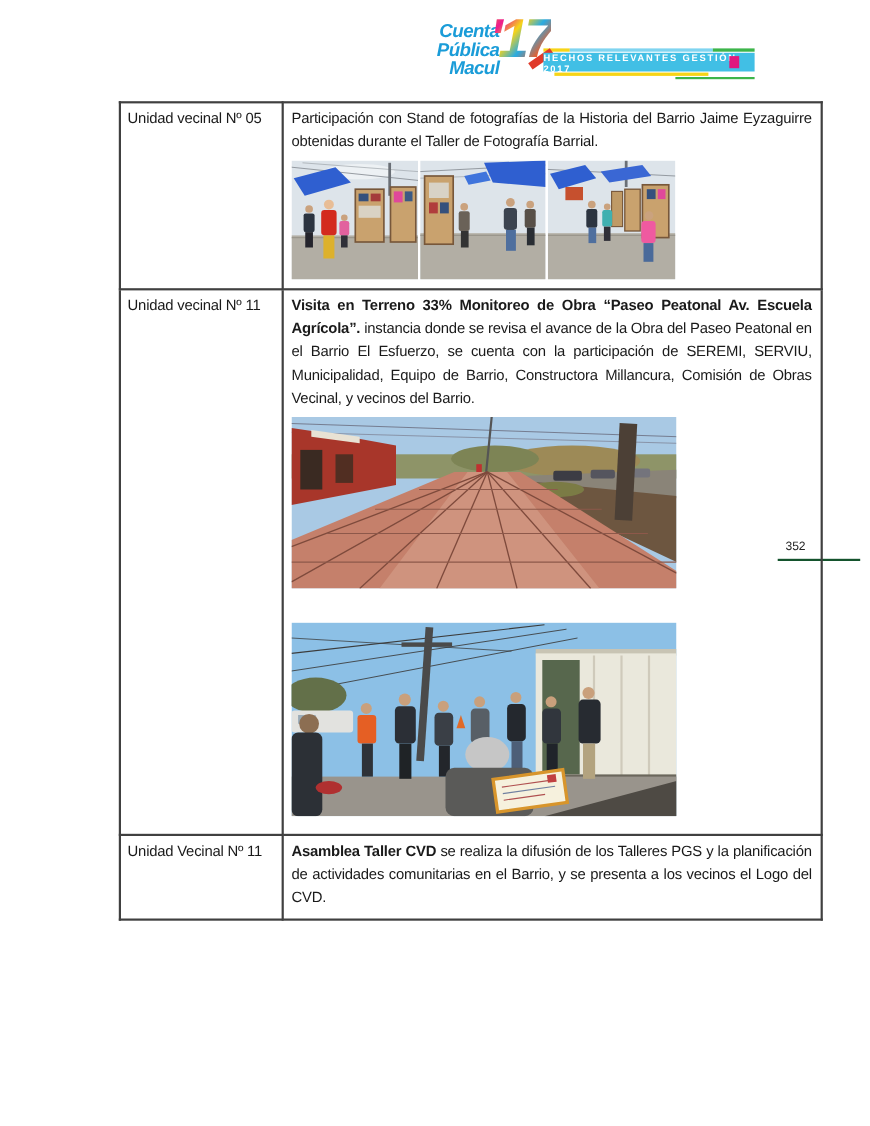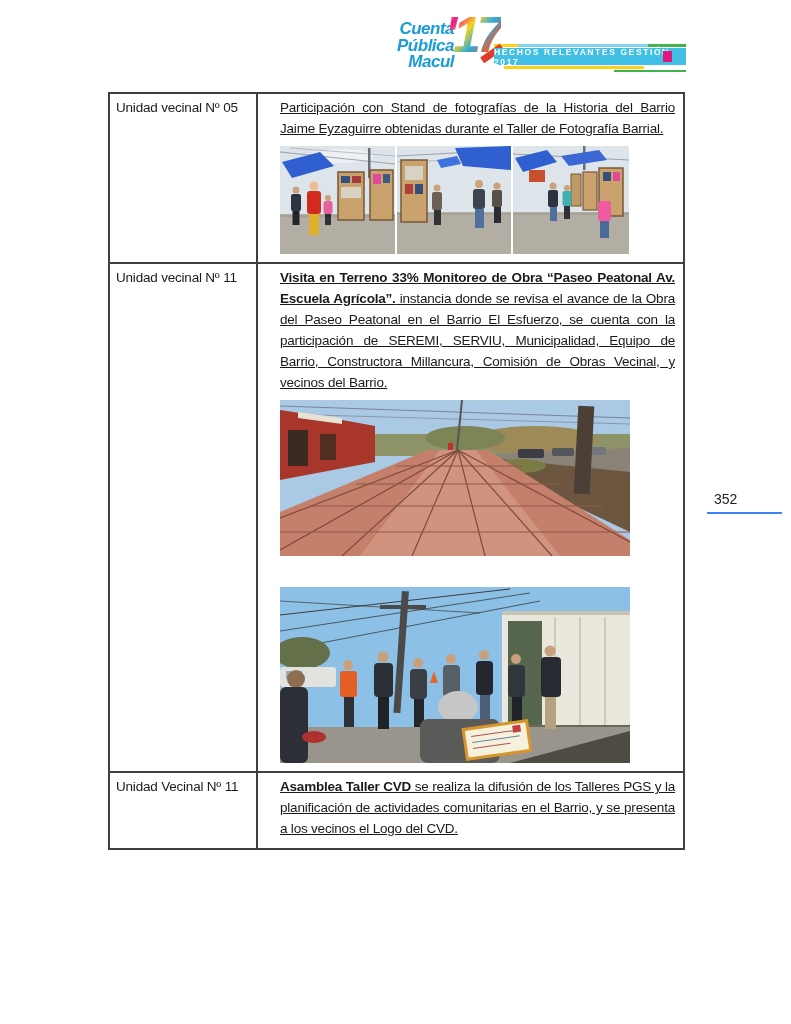--- a/index.html
+++ b/index.html
@@ -27,30 +27,30 @@
   .stripe-row .s3 { width:38px; background:#3db54a; }
   .banner-bar { position:relative; height:17px; background:#41bfe5;
     display:flex; align-items:center; justify-content:center; }
   .banner-bar span { color:#ffffff; font-weight:bold; font-size:8.5px; letter-spacing:1.6px; }
   .banner-bar .cap { position:absolute; right:14px; top:3px; width:9px; height:11px; background:#e0187e; }
   .stripe-bottom-1 { margin:1px 0 0 10px; width:140px; height:3px; background:#f7d417; }
   .stripe-bottom-2 { margin:1px 0 0 120px; width:72px; height:2px; background:#3db54a; }
 
   
   .page-number { position:absolute; left:707px; top:491px; width:75px;
-    border-bottom:2px solid #3b82f6; padding:0 0 5px 7px; font-size:14px; color:#222; }
-
-  
-  table.content { position:absolute; left:108px; top:92px; width:577px;
+    border-bottom:2px solid #14532d; padding:0 0 5px 7px; font-size:11px; color:#222; }
+
+  
+  table.content { position:absolute; left:108px; top:92px; width:640px;
     border-collapse:collapse; table-layout:fixed; }
   table.content td { border:2px solid #404040; vertical-align:top;
     font-size:13.5px; line-height:21px; letter-spacing:-0.2px; }
   col.c1 { width:148px; }
   td.unit-cell { padding:3px 6px; }
-  td.desc-cell { padding:3px 8px 8px 22px; text-align:justify;text-decoration:underline; }
+  td.desc-cell { padding:3px 8px 8px 7px; text-align:justify; }
   td.desc-cell .b { font-weight:bold; }
   tr.r1 { height:170px; } tr.r2 { height:496px; } tr.r3 { height:77px; }
 
   .photo-strip { display:flex; gap:2px; margin-top:7px; }
   .photo-block { display:block; margin-top:7px; }
   .photo-block.second { margin-top:31px; }
   svg { display:block; }
 </style>
 </head>
 <body>

